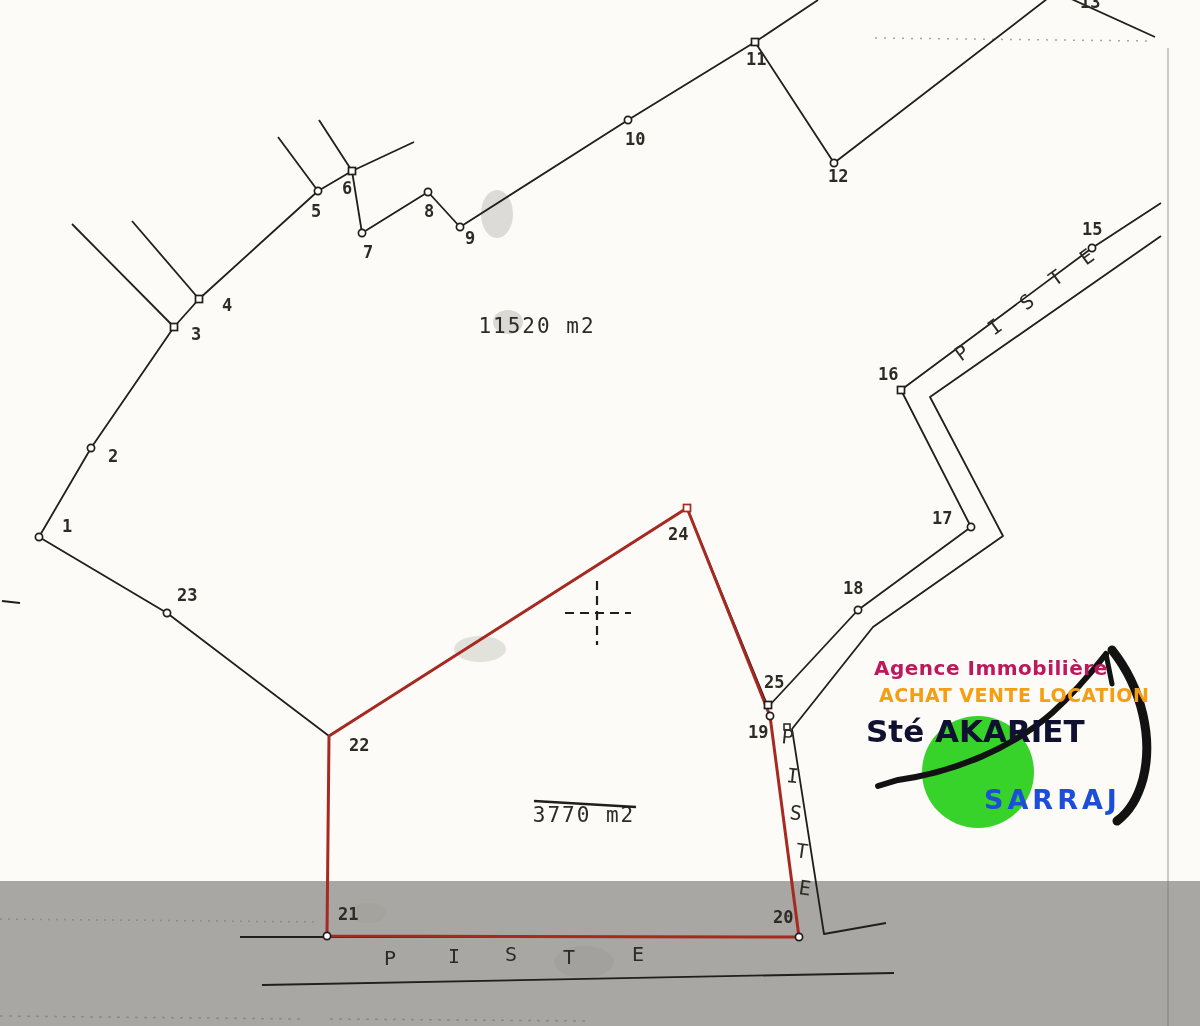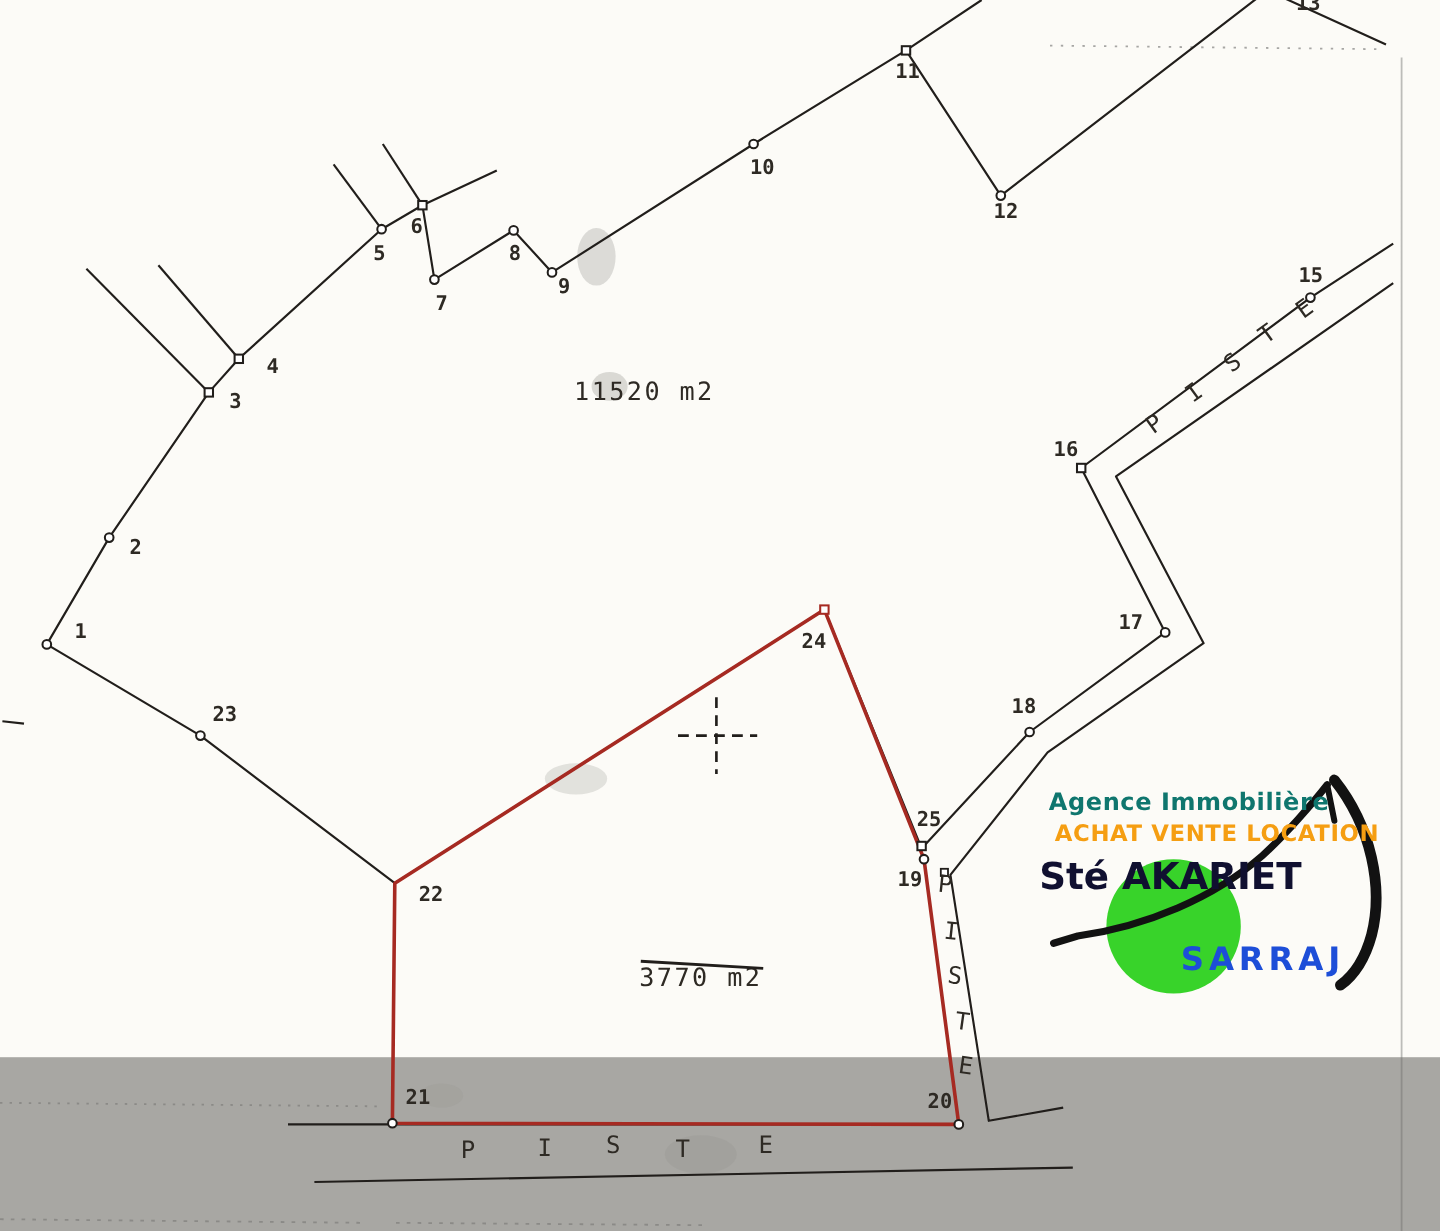--- a/index.html
+++ b/index.html
@@ -113,18 +113,18 @@
       <text x="448" y="963" font-size="20" fill="#2e2a24" font-family="&quot;DejaVu Sans Mono&quot;,monospace" transform="rotate(0 448 963)">I</text>
       <text x="505" y="961" font-size="20" fill="#2e2a24" font-family="&quot;DejaVu Sans Mono&quot;,monospace" transform="rotate(0 505 961)">S</text>
       <text x="563" y="964" font-size="20" fill="#2e2a24" font-family="&quot;DejaVu Sans Mono&quot;,monospace" transform="rotate(0 563 964)">T</text>
       <text x="632" y="961" font-size="20" fill="#2e2a24" font-family="&quot;DejaVu Sans Mono&quot;,monospace" transform="rotate(0 632 961)">E</text>
       <circle cx="978" cy="772" r="56" fill="#38d32a"></circle>
       <path d="M 878 786 L 898 780 C 955 772 1012 748 1052 713 C 1072 695 1095 668 1106 654" stroke="#121212" stroke-width="6" fill="none" stroke-linecap="round"></path>
       <path d="M 1106 654 L 1112 684" stroke="#121212" stroke-width="5" fill="none" stroke-linecap="round"></path>
       <path d="M 1112 650 C 1143 689 1153 740 1143 779 C 1137 801 1128 813 1117 821" stroke="#121212" stroke-width="9" fill="none" stroke-linecap="round"></path>
     </svg>
 
-  <div class="logo-line logo-line1" style="color: #0f766e; text-align: center;">Agence Immobilière</div>
+  <div class="logo-line logo-line1" style="color: #be185d; text-align: center;">Agence Immobilière</div>
   <div class="logo-line logo-line2" style="color: rgb(245, 158, 18);">ACHAT VENTE LOCATION</div>
   <div class="logo-line logo-line3" style="color: rgb(16, 16, 48);">Sté AKARIET</div>
   <div class="logo-line logo-line4" style="color: #1d4ed8;">SARRAJ</div>
 
 </div>
 
 </body></html>

